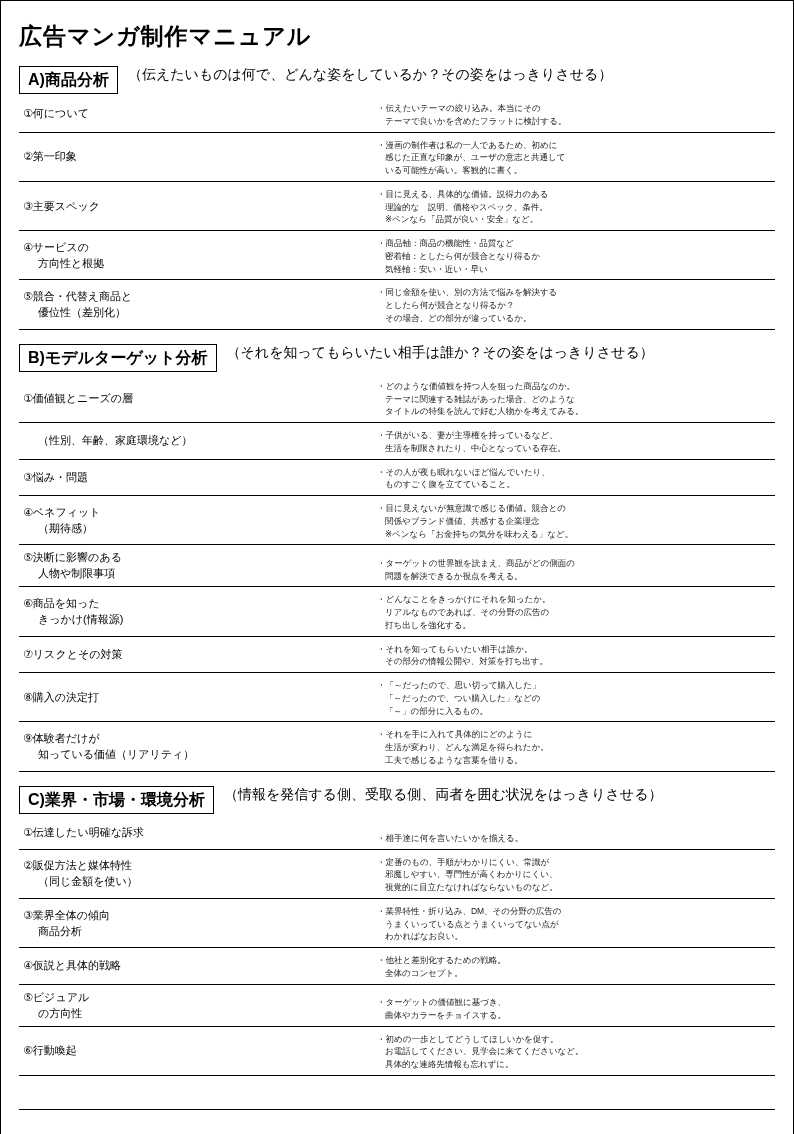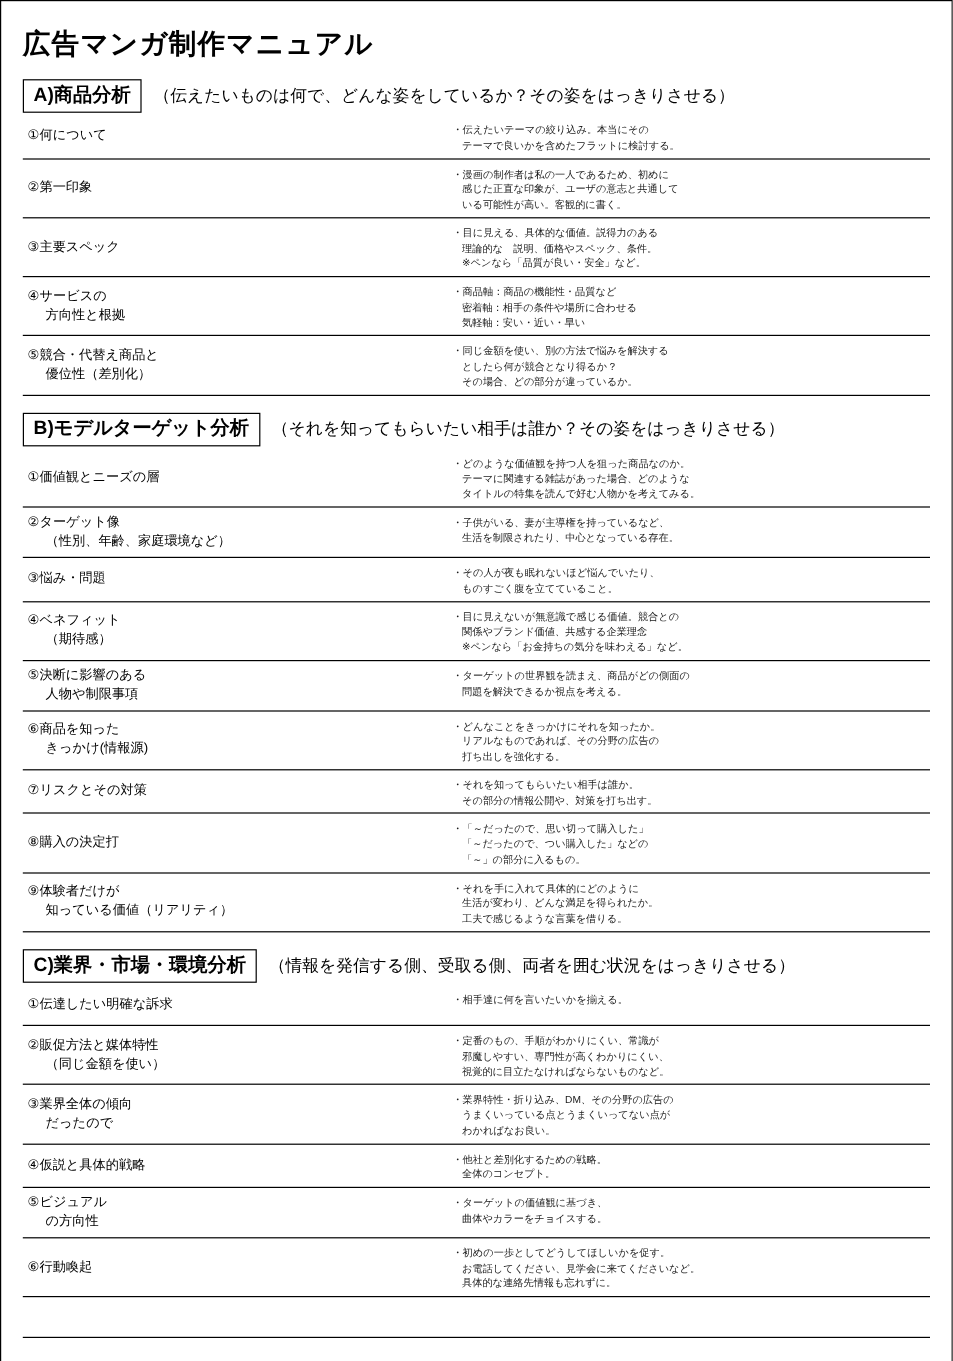--- a/index.html
+++ b/index.html
@@ -24,21 +24,21 @@
   .doc-title {
     text-align: left;
     font-size: 23px;
     font-weight: bold;
     letter-spacing: 1px;
     margin: 6px 0 14px 0;
   }
   .section { margin-bottom: 14px; }
   .section-header {
     display: flex;
-    align-items: center;
+    align-items: flex-start;
     gap: 10px;
     margin-bottom: 2px;
   }
   .section-badge {
     border: 1px solid #000;
     padding: 3px 8px 4px 8px;
     font-size: 16px;
     font-weight: bold;
     white-space: nowrap;
     line-height: 1.2;
@@ -68,21 +68,21 @@
   .row-left .indent { display: block; }
   .row-left .l2 { padding-left: 15px; display: block; }
   .row-right {
     flex: 1 1 auto;
     border-left: 0;
     padding: 3px 2px 4px 8px;
     font-size: 8.5px;
     line-height: 1.5;
     color: #1a1a1a;
     display: flex;
-    align-items: flex-start;
+    align-items: flex-end;
   }
   .notes { width: 100%; }
   .note-line {
     display: block;
     white-space: nowrap;
   }
   .note-line.bulleted:before {
     content: "・";
   }
   .note-line.cont { padding-left: 8px; }
@@ -152,21 +152,21 @@
           <div class="row">
             <div class="row-left">
               <div>
                 <span class="indent">④サービスの</span>
                 <span class="l2">方向性と根拠</span>
               </div>
             </div>
             <div class="row-right">
               <div class="notes">
                 <span class="note-line bulleted">商品軸：商品の機能性・品質など</span>
-                <span class="note-line cont">密着軸：相手の条件や場所に合わせる</span>
+                <span class="note-line cont">密着軸：としたら何が競合となり得るか</span>
                 <span class="note-line cont">気軽軸：安い・近い・早い</span>
               </div>
             </div>
           </div>
           <div class="row">
             <div class="row-left">
               <div>
                 <span class="indent">⑤競合・代替え商品と</span>
                 <span class="l2">優位性（差別化）</span>
               </div>
@@ -197,21 +197,20 @@
               <div class="notes">
                 <span class="note-line bulleted">どのような価値観を持つ人を狙った商品なのか。</span>
                 <span class="note-line cont">テーマに関連する雑誌があった場合、どのような</span>
                 <span class="note-line cont">タイトルの特集を読んで好む人物かを考えてみる。</span>
               </div>
             </div>
           </div>
           <div class="row">
             <div class="row-left">
               <div>
-                <span class="indent">②ターゲット像</span>
                 <span class="l2">（性別、年齢、家庭環境など）</span>
               </div>
             </div>
             <div class="row-right">
               <div class="notes">
                 <span class="note-line bulleted">子供がいる、妻が主導権を持っているなど、</span>
                 <span class="note-line cont">生活を制限されたり、中心となっている存在。</span>
               </div>
             </div>
           </div>
@@ -346,21 +345,21 @@
                 <span class="note-line bulleted">定番のもの、手順がわかりにくい、常識が</span>
                 <span class="note-line cont">邪魔しやすい、専門性が高くわかりにくい、</span>
                 <span class="note-line cont">視覚的に目立たなければならないものなど。</span>
               </div>
             </div>
           </div>
           <div class="row">
             <div class="row-left">
               <div>
                 <span class="indent">③業界全体の傾向</span>
-                <span class="l2">だったので</span>
+                <span class="l2">商品分析</span>
               </div>
             </div>
             <div class="row-right">
               <div class="notes">
                 <span class="note-line bulleted">業界特性・折り込み、DM、その分野の広告の</span>
                 <span class="note-line cont">うまくいっている点とうまくいってない点が</span>
                 <span class="note-line cont">わかればなお良い。</span>
               </div>
             </div>
           </div>

